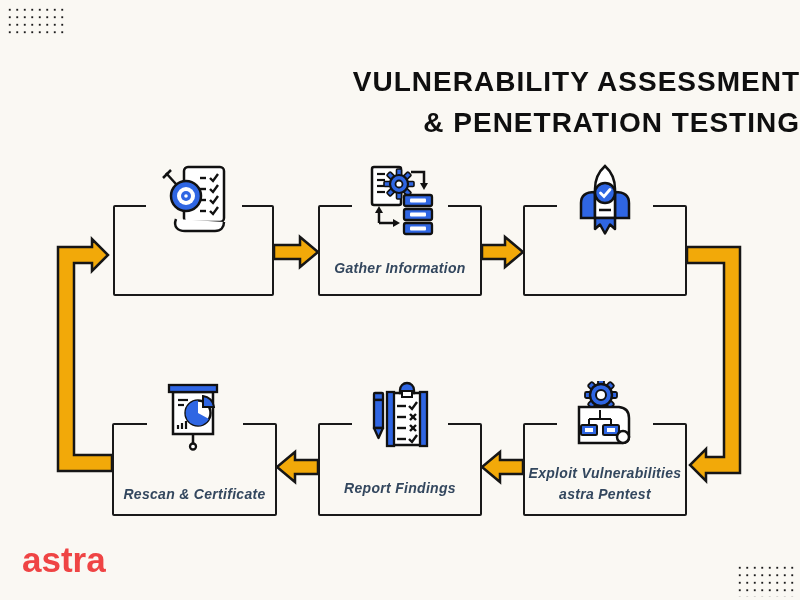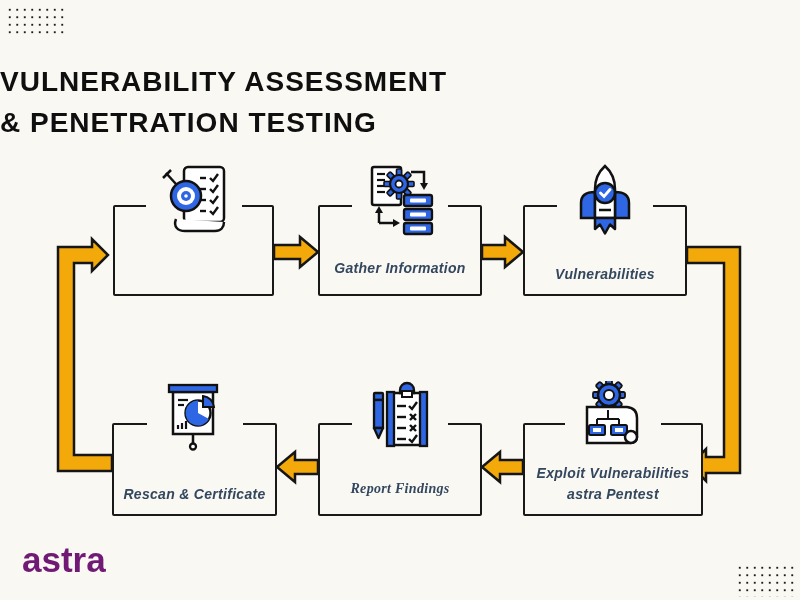--- a/index.html
+++ b/index.html
@@ -10,21 +10,21 @@
   }
   .dots{
     position:absolute;
     background-image:radial-gradient(circle, #1b1b1b 1.15px, transparent 1.3px);
     background-size:7.5px 7.5px;
   }
   .dots.tl{ left:6px; top:6px; width:59px; height:31px; }
   .dots.br{ left:736px; top:564px; width:62px; height:33px; }
   .title{
     position:absolute; left:0; top:62px; width:100%;
-    text-align:left; color:#0f0f0f;
+    text-align:right; color:#0f0f0f;
     font-weight:800; font-size:28px; line-height:1.45; letter-spacing:1px;
   }
   .connectors{ position:absolute; left:0; top:0; z-index:1; }
   .step-box{
     position:absolute; z-index:2;
     background:#FAF8F3;
     border:2px solid #191919; border-radius:2px;
     box-sizing:border-box;
   }
   .icon-wrap{
@@ -37,21 +37,21 @@
     position:absolute; left:2px; right:2px; bottom:9px;
     text-align:center;
     color:#33475E;
     font-style:italic; font-weight:600; font-size:14px; line-height:21px;
     letter-spacing:0.3px;
   }
   .label.single{ bottom:15px; }
   .label span{ display:block; }
   .logo{
     position:absolute; left:22px; top:540px;
-    color:#701a75; font-weight:700; font-size:35px; letter-spacing:0px;
+    color:#ef4444; font-weight:700; font-size:35px; letter-spacing:0px;
   }
 </style>
 </head>
 <body>
 
 <div class="stage">
 
   <div class="dots tl"></div>
   <div class="dots br"></div>
 
@@ -148,25 +148,24 @@
         <path d="M14,55 v-15 q0,-11 14,-11 v26 z" fill="#2F66E3" stroke="#111" stroke-width="2.5"></path>
         <path d="M62,55 v-15 q0,-11 -14,-11 v26 z" fill="#2F66E3" stroke="#111" stroke-width="2.5"></path>
         <path d="M28,55 V26 Q28,12 38,3 Q48,12 48,26 V55 Z" fill="#fff" stroke="#111" stroke-width="2.5"></path>
         <circle cx="38" cy="30" r="10" fill="#2F66E3" stroke="#111" stroke-width="2.5"></circle>
         <polyline points="33.5,30 37,33.5 43,26.5" fill="none" stroke="#fff" stroke-width="2.8" stroke-linecap="round"></polyline>
         <line x1="32" y1="47" x2="44" y2="47" stroke="#111" stroke-width="2.5"></line>
         <path d="M28,55 h20 v11 l-5,-4.5 -5,9 -5,-9 -5,4.5 z" fill="#2F66E3" stroke="#111" stroke-width="2.5" stroke-linejoin="round"></path>
       </svg>
     </div>
     <div class="label">
-      <span>Vulnerabilities</span>
-    </div>
-  </div>
-
-  <div class="step-box" style="left:523px; top:423px; width:180px; height:93px;text-decoration:underline;">
+    </div>
+  </div>
+
+  <div class="step-box" style="left:523px; top:423px; width:164px; height:93px;text-decoration:underline;">
     <div class="icon-wrap">
       <svg width="76" height="78" viewBox="0 0 76 78">
         <g fill="#2F66E3" stroke="#111" stroke-width="1.8">
           <rect x="31" y="-2" width="6" height="9" rx="1.5" transform="rotate(0 34 14)"></rect>
           <rect x="31" y="-2" width="6" height="9" rx="1.5" transform="rotate(45 34 14)"></rect>
           <rect x="31" y="-2" width="6" height="9" rx="1.5" transform="rotate(90 34 14)"></rect>
           <rect x="31" y="-2" width="6" height="9" rx="1.5" transform="rotate(135 34 14)"></rect>
           <rect x="31" y="-2" width="6" height="9" rx="1.5" transform="rotate(180 34 14)"></rect>
           <rect x="31" y="-2" width="6" height="9" rx="1.5" transform="rotate(225 34 14)"></rect>
           <rect x="31" y="-2" width="6" height="9" rx="1.5" transform="rotate(270 34 14)"></rect>
@@ -187,21 +186,21 @@
         <rect x="40" y="47" width="8" height="4" fill="#fff"></rect>
         <circle cx="56" cy="56" r="6" fill="#fff" stroke="#111" stroke-width="2.5"></circle>
       </svg>
     </div>
     <div class="label">
       <span>Exploit Vulnerabilities</span>
       <span>astra Pentest</span>
     </div>
   </div>
 
-  <div class="step-box" style="left:318px; top:423px; width:164px; height:93px;font-family:Liberation Serif, serif;">
+  <div class="step-box" style="left:318px; top:423px; width:164px; height:93px;">
     <div class="icon-wrap">
       <svg width="76" height="78" viewBox="0 0 76 78">
         <rect x="12" y="12" width="9" height="7" rx="1" fill="#2F66E3" stroke="#111" stroke-width="2.3"></rect>
         <rect x="12" y="19" width="9" height="28" fill="#2F66E3" stroke="#111" stroke-width="2.3"></rect>
         <path d="M12,47 h9 l-4.5,10 z" fill="#2F66E3" stroke="#111" stroke-width="2.3" stroke-linejoin="round"></path>
         <rect x="29" y="12" width="32" height="52" fill="#fff" stroke="#111" stroke-width="2.5"></rect>
         <rect x="25" y="11" width="7" height="54" fill="#2F66E3" stroke="#111" stroke-width="2.3"></rect>
         <rect x="58" y="11" width="7" height="54" fill="#2F66E3" stroke="#111" stroke-width="2.3"></rect>
         <path d="M38,12 v-3 a7,7 0 0 1 14,0 v3 z" fill="#2F66E3" stroke="#111" stroke-width="2.3"></path>
         <rect x="40" y="10" width="10" height="6" fill="#fff" stroke="#111" stroke-width="2"></rect>

